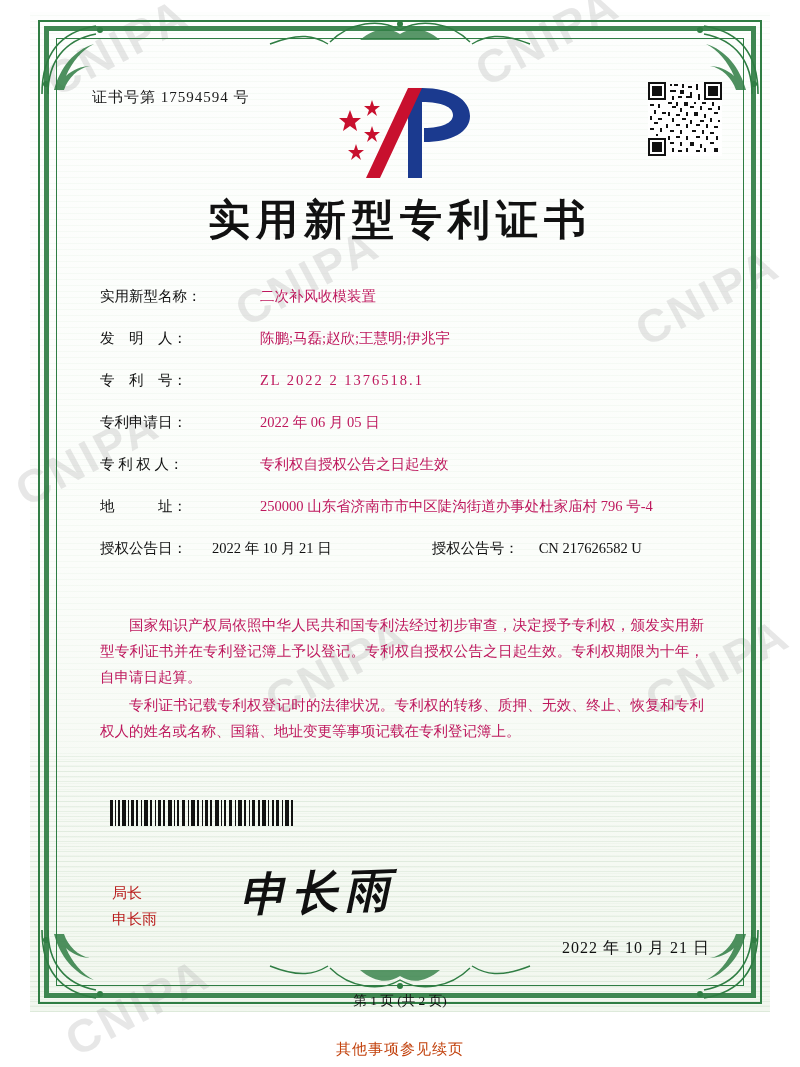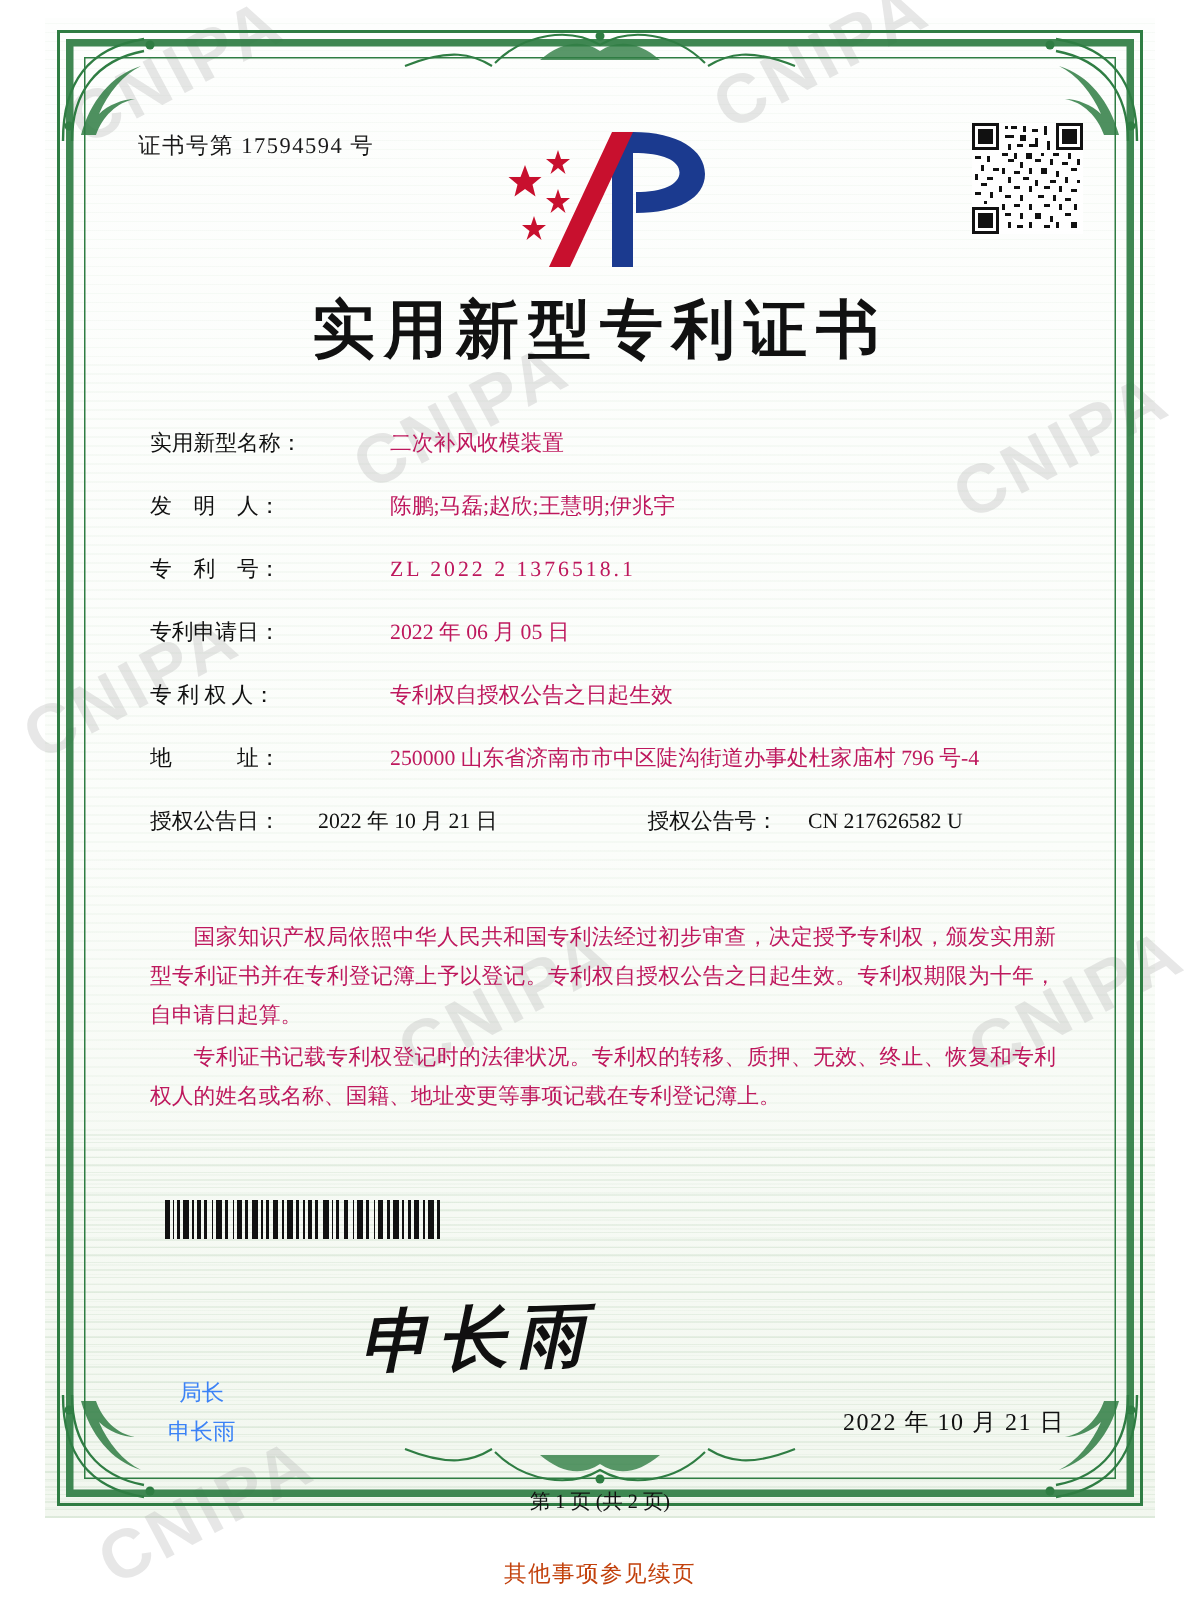--- a/index.html
+++ b/index.html
@@ -184,25 +184,24 @@
   
   .barcode {
     position: absolute;
     left: 110px; top: 800px;
     width: 186px; height: 26px;
   }
 
   
   .sig-label {
     position: absolute;
-    left: 112px; top: 916px;
+    left: 112px; top: 880px;
     font-size: 15px;
     line-height: 26px;
-    color: #3b82f6;
-    text-align: center;
+    color: #b91c1c;
   }
   .sig-script {
     position: absolute;
     left: 240px; top: 862px;
     font-size: 46px;
     font-family: "Liberation Serif", "DejaVu Serif", serif;
     font-style: italic;
     font-weight: 700;
     color: #101010;
     letter-spacing: 6px;

